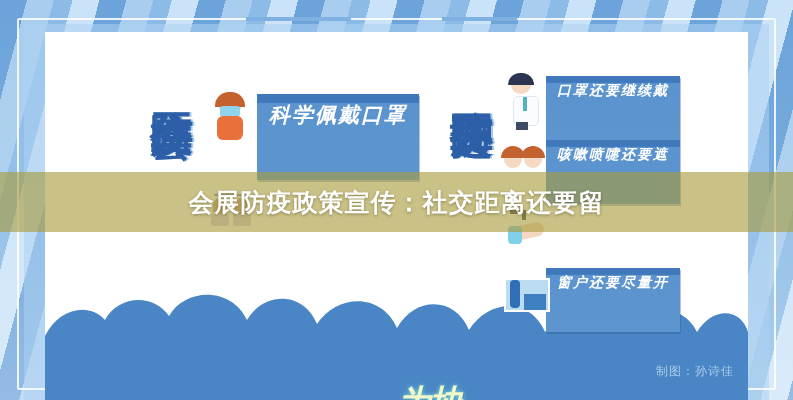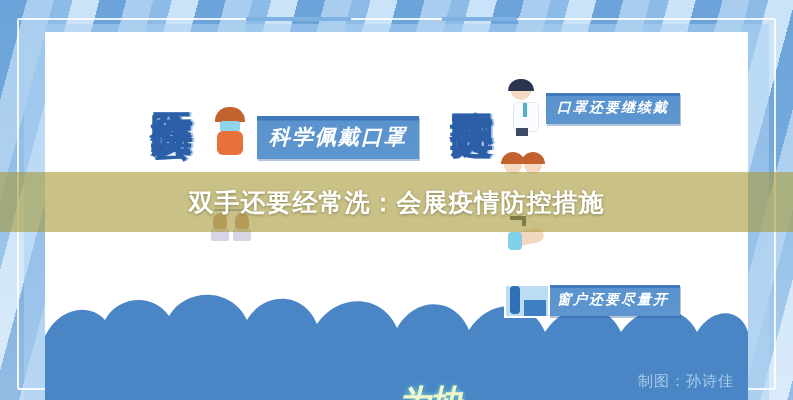--- a/index.html
+++ b/index.html
@@ -55,21 +55,21 @@
     user-select:none;
   }
   .vtitle-left{margin-left:50px;}
   .vtitle-right{margin-left:5px;}
 
   
   .items{position:absolute;}
   .items-left{left:160px;top:62px;width:220px;}
   .items-right{left:455px;top:44px;width:290px;}
 
-  .row{display:flex;align-items:center;}
+  .row{display:flex;}
   .items-left .row{height:86px;}
   .items-right .row{height:64px;}
 
   .figure{width:52px;height:56px;flex:0 0 52px;position:relative;}
   .items-right .figure{width:46px;height:52px;flex:0 0 46px;}
 
   .pill{
     color:#fff;font-weight:bold;font-style:italic;
     font-size:21px;letter-spacing:2px;white-space:nowrap;
     padding:7px 12px 8px 12px;
@@ -78,22 +78,22 @@
     font-family:"DejaVu Sans","Liberation Sans",sans-serif;
   }
   .items-right .pill{font-size:14px;padding:6px 11px 7px 11px;}
 
   
   .logo{position:absolute;left:352px;top:348px;width:110px;height:46px;}
   .logo-mark{font-size:34px;font-weight:bold;font-style:italic;color:#f2f7c9;
     text-shadow:0 0 4px #7fe3d8,1px 1px 0 #2a6fb5;letter-spacing:-2px;
     font-family:"DejaVu Sans","Liberation Sans",sans-serif;}
 
-  .credit{position:absolute;right:14px;bottom:9px;
-    font-size:15px;color:#a7cbe8;letter-spacing:1px;
+  .credit{position:absolute;right:14px;bottom:20px;
+    font-size:12px;color:#a7cbe8;letter-spacing:1px;
     font-family:"DejaVu Sans","Liberation Sans",sans-serif;}
 
   
   .band{position:absolute;left:0;right:0;top:172px;height:60px;
     background:rgba(168,155,60,.62);
     display:flex;align-items:center;justify-content:center;}
   .band-title{
     color:#ffffff;font-weight:bold;font-size:25px;letter-spacing:1px;
     text-shadow:0 1px 3px rgba(60,55,15,.45);
     font-family:"DejaVu Sans","Liberation Sans",sans-serif;
@@ -191,20 +191,21 @@
       </div>
 
 
       <div class="row">
         <div class="figure">
           <span class="b-head" style="left:4px;top:10px;width:18px;height:18px;"></span>
           <span class="b-hair" style="left:1px;top:6px;width:24px;height:12px;background:#c4622f;"></span>
           <span class="b-head" style="left:24px;top:10px;width:18px;height:18px;"></span>
           <span class="b-hair" style="left:21px;top:6px;width:24px;height:12px;background:#c4622f;"></span>
         </div>
+        <div class="pill">咳嗽喷嚏还要遮</div>
       </div>
 
       <div class="row">
         <div class="figure">
           <span class="b-tap"></span>
             <span class="b-tap2"></span>
           <span class="b-hand" style="left:14px;top:20px;width:30px;height:14px;"></span>
           <span class="b-soap" style="left:8px;top:22px;width:14px;height:18px;background:#7fd0e8;"></span>
         </div>
       </div>
@@ -223,16 +224,16 @@
     <div class="logo">
       <div class="logo-mark">为协</div>
 
     </div>
 
     <div class="credit">制图：孙诗佳</div>
 
   </div>
 
   <div class="band">
-    <div class="band-title">双手还要经常洗：会展疫情防控措施</div>
+    <div class="band-title">会展防疫政策宣传：社交距离还要留</div>
   </div>
 
 </div>
 
 </body></html>

